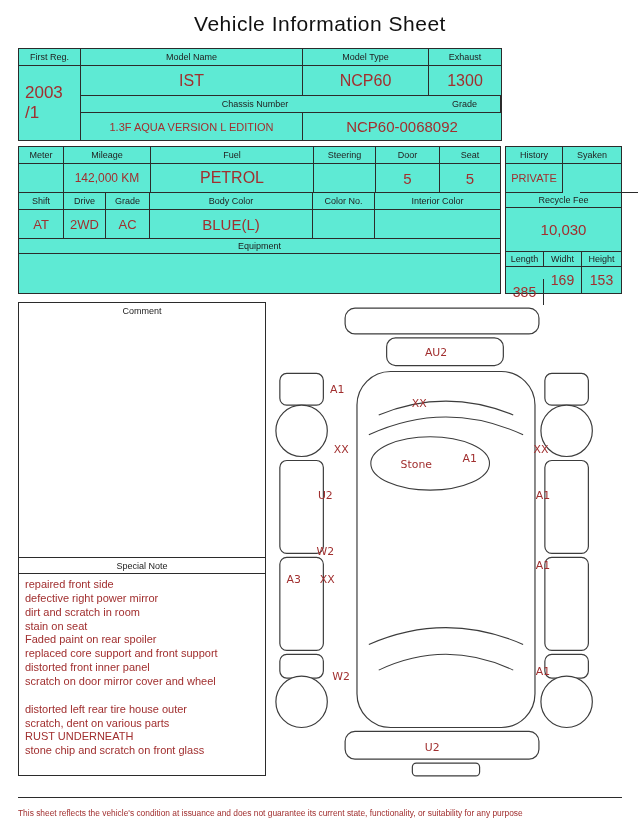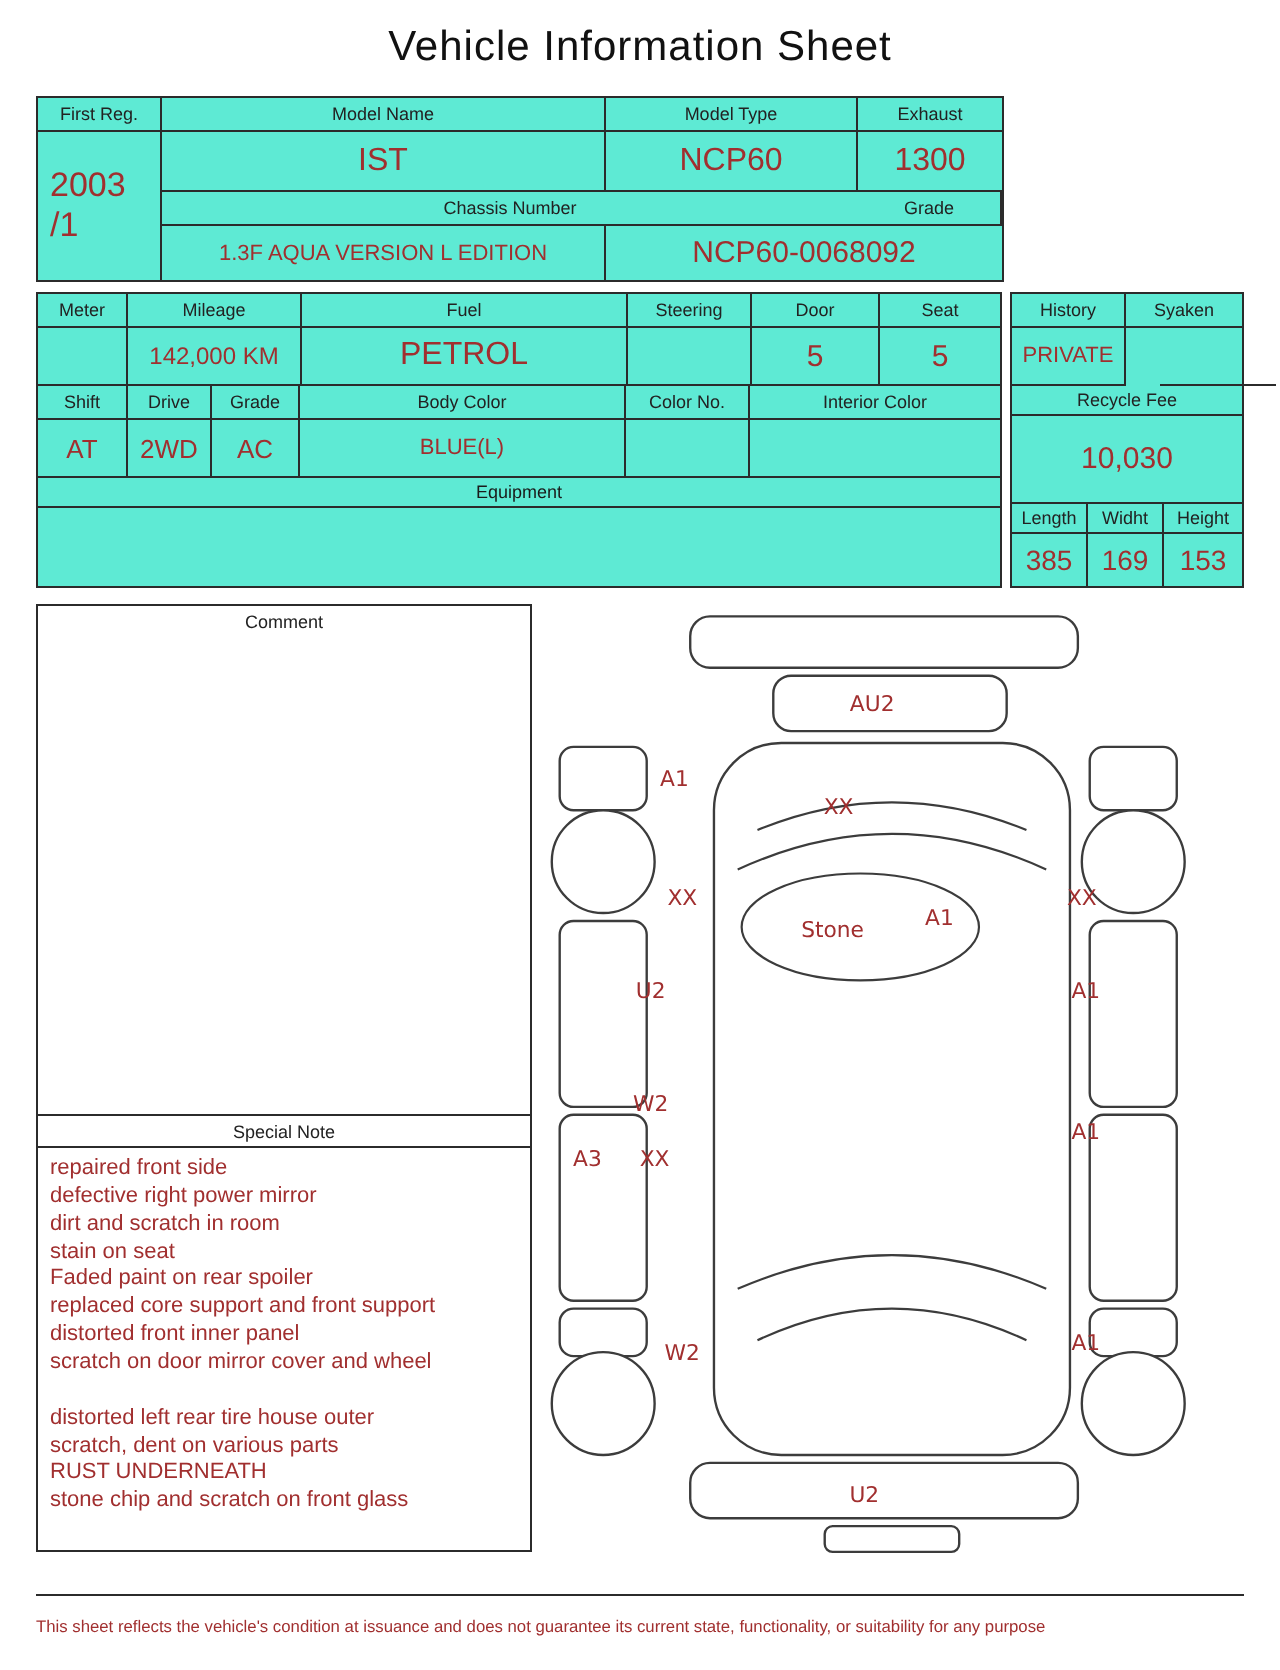--- a/index.html
+++ b/index.html
@@ -106,21 +106,21 @@
         <div class="cell hdr bR bB">Shift</div>
         <div class="cell hdr bR bB">Drive</div>
         <div class="cell hdr bR bB">Grade</div>
         <div class="cell hdr bR bB">Body Color</div>
         <div class="cell hdr bR bB">Color No.</div>
         <div class="cell hdr bB">Interior Color</div>
 
         <div class="cell val bR bB" style="font-size:13px;">AT</div>
         <div class="cell val bR bB" style="font-size:13px;">2WD</div>
         <div class="cell val bR bB" style="font-size:13px;">AC</div>
-        <div class="cell val bR bB" style="font-size:11px;">BLUE(L)</div>
+        <div class="cell val bR bB" style="font-size:15px;">BLUE(L)</div>
         <div class="cell val bR bB"></div>
         <div class="cell val bB"></div>
       </div>
       <div class="equip-hdr">Equipment</div>
     </div>
 
     <div class="tbl spec-right">
       <div class="gridH2 h17">
         <div class="cell hdr bR bB h17">History</div>
         <div class="cell hdr bB h17">Syaken</div>
@@ -130,21 +130,21 @@
         <div class="cell val bB h29"></div>
       </div>
       <div class="cell hdr bB h15">Recycle Fee</div>
       <div class="cell val bB h44" style="font-size:15px;">10,030</div>
       <div class="gridH3 h15">
         <div class="cell hdr bR bB h15">Length</div>
         <div class="cell hdr bR bB h15">Widht</div>
         <div class="cell hdr bB h15">Height</div>
       </div>
       <div class="gridH3 h26">
-        <div class="cell val bR h26" style="font-size:14px;">385</div>
+        <div class="cell val bR h26" style="font-size:14px;margin-top:12px;">385</div>
         <div class="cell val bR h26" style="font-size:14px;">169</div>
         <div class="cell val h26" style="font-size:14px;">153</div>
       </div>
     </div>
   </div>
 
   <div class="main-area">
     <div class="left-col">
       <div class="comment-box">
         <div class="box-label">Comment</div>

